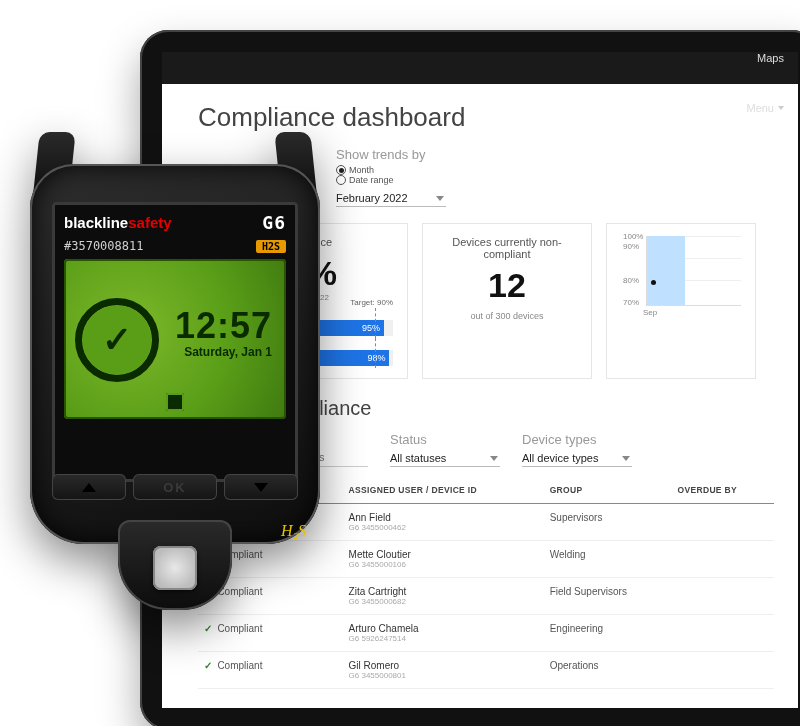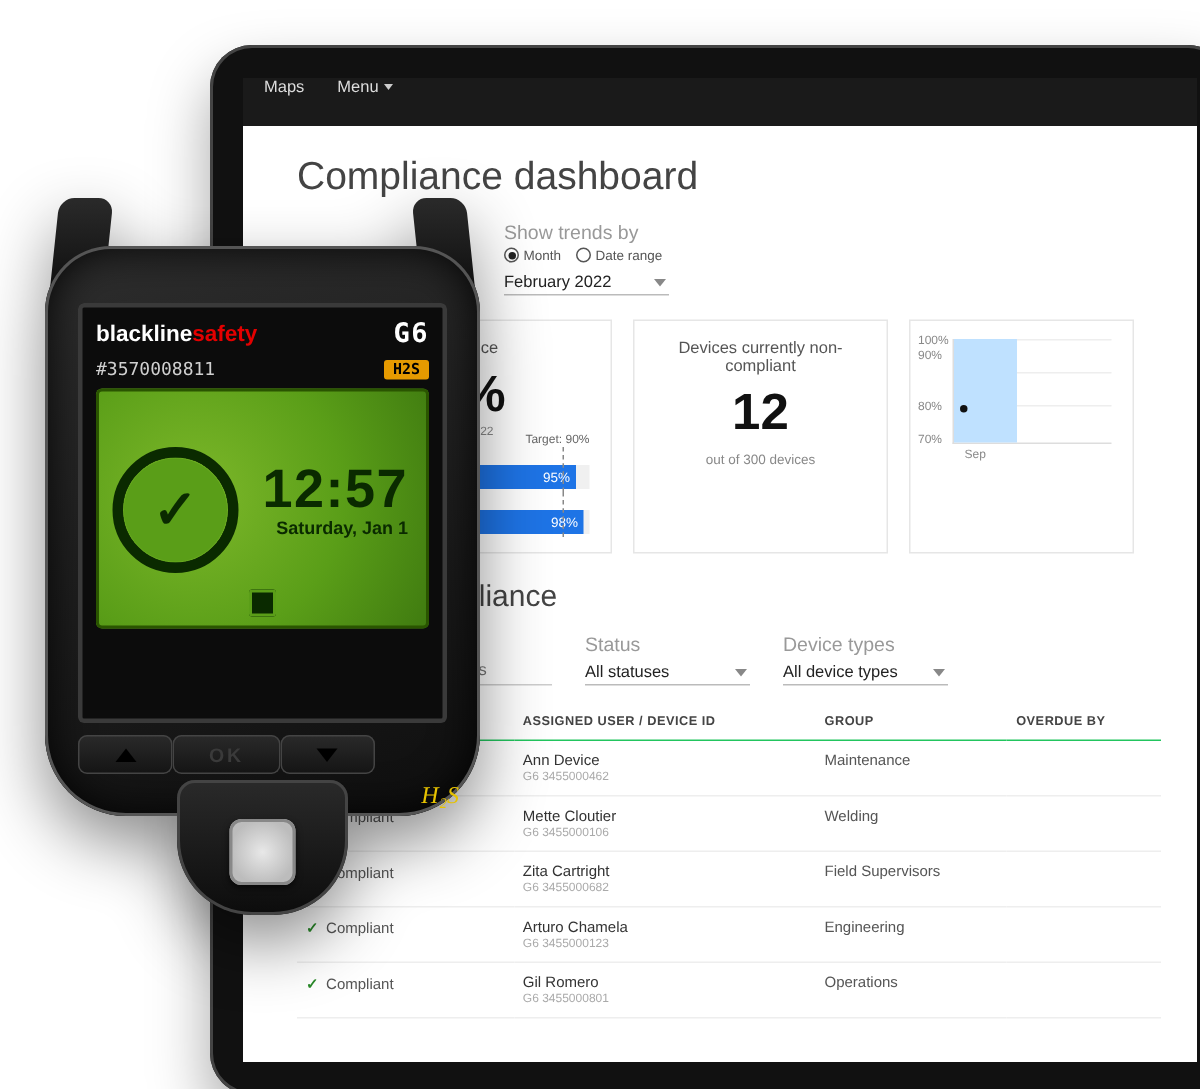--- a/index.html
+++ b/index.html
@@ -26,25 +26,26 @@
     width: 100%; height: 100%;
     background: #fff;
     overflow: hidden;
     position: relative;
   }
 
   
   .topnav {
     height: 32px;
     background: #1a1a1a;
-    display: flex; align-items: flex-start;
+    display: flex; align-items: flex-end;
     padding: 0 14px;
     color: #ddd;
     font-size: 11px;
-    gap: 22px;
+    gap: 38px;
+    flex-direction: column;
   }
   .topnav .menu-item { display:flex; align-items:center; gap:4px; cursor:pointer;}
   .caret { width:0;height:0;border-left:3px solid transparent;border-right:3px solid transparent;border-top:4px solid #ccc;}
 
   
   .page { padding: 18px 24px 18px 36px; color:#333; }
   h1.page-title { font-size: 26px; font-weight: 300; color:#444; margin-bottom: 14px; }
 
   .filters { display:flex; gap: 28px; align-items:flex-end; margin-bottom: 16px; font-size:10px; color:#666;}
   .filter { display:flex; flex-direction:column; gap:3px;}
@@ -52,21 +53,21 @@
   .select {
     border:none; border-bottom:1px solid #bbb;
     padding: 2px 22px 2px 0;
     font-size:11px; color:#222;
     display:flex; align-items:center; gap:6px;
     min-width: 110px;
     cursor:pointer;
     position:relative;
   }
   .select::after{ content:""; position:absolute; right:2px; width:0;height:0;border-left:4px solid transparent;border-right:4px solid transparent;border-top:5px solid #888;}
-  .radio-row { display:flex; align-items:flex-end; gap:10px; font-size:9px; color:#555;}
+  .radio-row { display:flex; align-items:flex-start; font-size:9px; color:#555;flex-direction:column;}
   .radio { display:flex; align-items:center; gap:3px; cursor:pointer;}
   .radio-dot{ width:10px;height:10px;border:1px solid #555;border-radius:50%;display:inline-flex;align-items:center;justify-content:center;}
   .radio-dot.on::after{content:"";width:5px;height:5px;background:#222;border-radius:50%;}
 
   
   .cards { display:flex; gap: 14px; }
   .card {
     background:#fff;
     border:1px solid #e6e6e6;
     padding: 12px 14px;
@@ -82,21 +83,21 @@
   .bar-row { margin-top:4px; }
   .bar-label { font-size:8px; color:#555;}
   .bar-track { position:relative; height:16px; background:#f0f0f0; margin-top:1px;}
   .bar-fill { height:100%; background:#1e74e6; color:#fff; font-size:9px; display:flex; align-items:center; justify-content:flex-end; padding-right:4px;}
   .target-line { position:absolute; top:-12px; bottom:-2px; width:0; border-left:1px dashed #888; }
   .target-text { position:absolute; top:-12px; right:0; font-size:8px; color:#666;}
   .devices .bignum { margin-top:4px;}
   .devices .sub { font-size:9px; color:#888; margin-top:6px;}
 
   .trend { font-size:8px; color:#888;}
-  .trend-chart { position:relative; height:70px; border-left:1px solid #ddd; border-bottom:1px solid #ddd; margin-left:14px;}
+  .trend-chart { position:relative; height:70px; border-left:1px solid #ddd; border-bottom:1px solid #ddd; margin-left:25px;}
   .trend .tick { position:absolute; left:-24px; font-size:8px; color:#888;}
   .trend .grid { position:absolute; left:0; right:0; border-top:1px solid #eee;}
   .trend-area { position:absolute; left:0; top:0; bottom:0; width:40%; background:#bfe1ff;}
   .trend-dot { position:absolute; width:5px;height:5px;border-radius:50%;background:#111;}
 
   
   h2.section-title { font-size:20px; font-weight:300; color:#444; margin: 18px 0 12px;}
   .search-row { display:flex; gap:22px; align-items:flex-end; font-size:10px;}
   .search-input {
     border:none;border-bottom:1px solid #ccc;
@@ -174,21 +175,21 @@
   .rings{position:absolute;left:16px;top:44px;width:74px;height:74px;border-radius:50%;
     background:
       radial-gradient(circle,#5a9e18 34px, transparent 35px),
       repeating-radial-gradient(circle,#3f7a10 0 2px, transparent 2px 5px);
     display:flex;align-items:center;justify-content:center;}
   .rings::after{content:"";position:absolute;width:70px;height:70px;border-radius:50%;border:7px solid #0a2a00;}
   .check{color:#0a2a00;font-size:36px;font-weight:900;}
   .clock { position:absolute; right:14px; top:46px; color:#0a2a00; font-size:36px; font-weight:800; font-family:Arial; letter-spacing:1px;}
   .date { position:absolute; right:14px; top:86px; color:#0a2a00; font-size:12px; font-weight:700;}
   .qr { position:absolute; left:50%; bottom:8px; transform:translateX(-50%); width:18px;height:18px;background:#0a2a00;border-radius:2px; box-shadow: inset 0 0 0 2px #5a9e18;}
-  .btn-row { position:absolute; left:42px; top:340px; width:198px; display:flex; justify-content:space-between; align-items:center;}
+  .btn-row { position:absolute; left:42px; top:324px; width:246px; display:flex; justify-content:space-between; align-items:center;}
   .dev-btn { width:74px; height:26px; background:linear-gradient(#2a2a2a,#141414); border-radius:6px; display:flex; align-items:center; justify-content:center; color:#000; font-size:11px; font-weight:700; box-shadow: inset 0 0 0 1px #444;}
   .dev-btn.mid{ width:84px; color:#3a3a3a; font-size:13px; letter-spacing:2px;}
   .tri-up,.tri-down{width:0;height:0;}
   .tri-up{border-left:7px solid transparent;border-right:7px solid transparent;border-bottom:9px solid #000;}
   .tri-down{border-left:7px solid transparent;border-right:7px solid transparent;border-top:9px solid #000;}
   .h2s-script { position:absolute; right:34px; top:372px; color:#e6c200; font-style:italic; font-family:cursive; font-size:16px;}
 </style>
 </head>
 <body>
 
@@ -316,24 +317,24 @@
         </thead>
         <tbody id="tbody">
             <tr>
               <td>
                 <div class="status-cell">
                   <span class="chk">✓</span>
                   <span>Compliant</span>
                 </div>
               </td>
               <td>
-                <div class="user-main">Ann Device</div>
+                <div class="user-main">Ann Field</div>
                 <div class="user-sub">G6 3455000462</div>
               </td>
-              <td>Maintenance</td>
+              <td>Supervisors</td>
               <td></td>
             </tr>
             <tr>
               <td>
                 <div class="status-cell">
                   <span class="chk">✓</span>
                   <span>Compliant</span>
                 </div>
               </td>
               <td>
@@ -359,21 +360,21 @@
             </tr>
             <tr>
               <td>
                 <div class="status-cell">
                   <span class="chk">✓</span>
                   <span>Compliant</span>
                 </div>
               </td>
               <td>
                 <div class="user-main">Arturo Chamela</div>
-                <div class="user-sub">G6 3455000123</div>
+                <div class="user-sub">G6 5926247514</div>
               </td>
               <td>Engineering</td>
               <td></td>
             </tr>
             <tr>
               <td>
                 <div class="status-cell">
                   <span class="chk">✓</span>
                   <span>Compliant</span>
                 </div>

